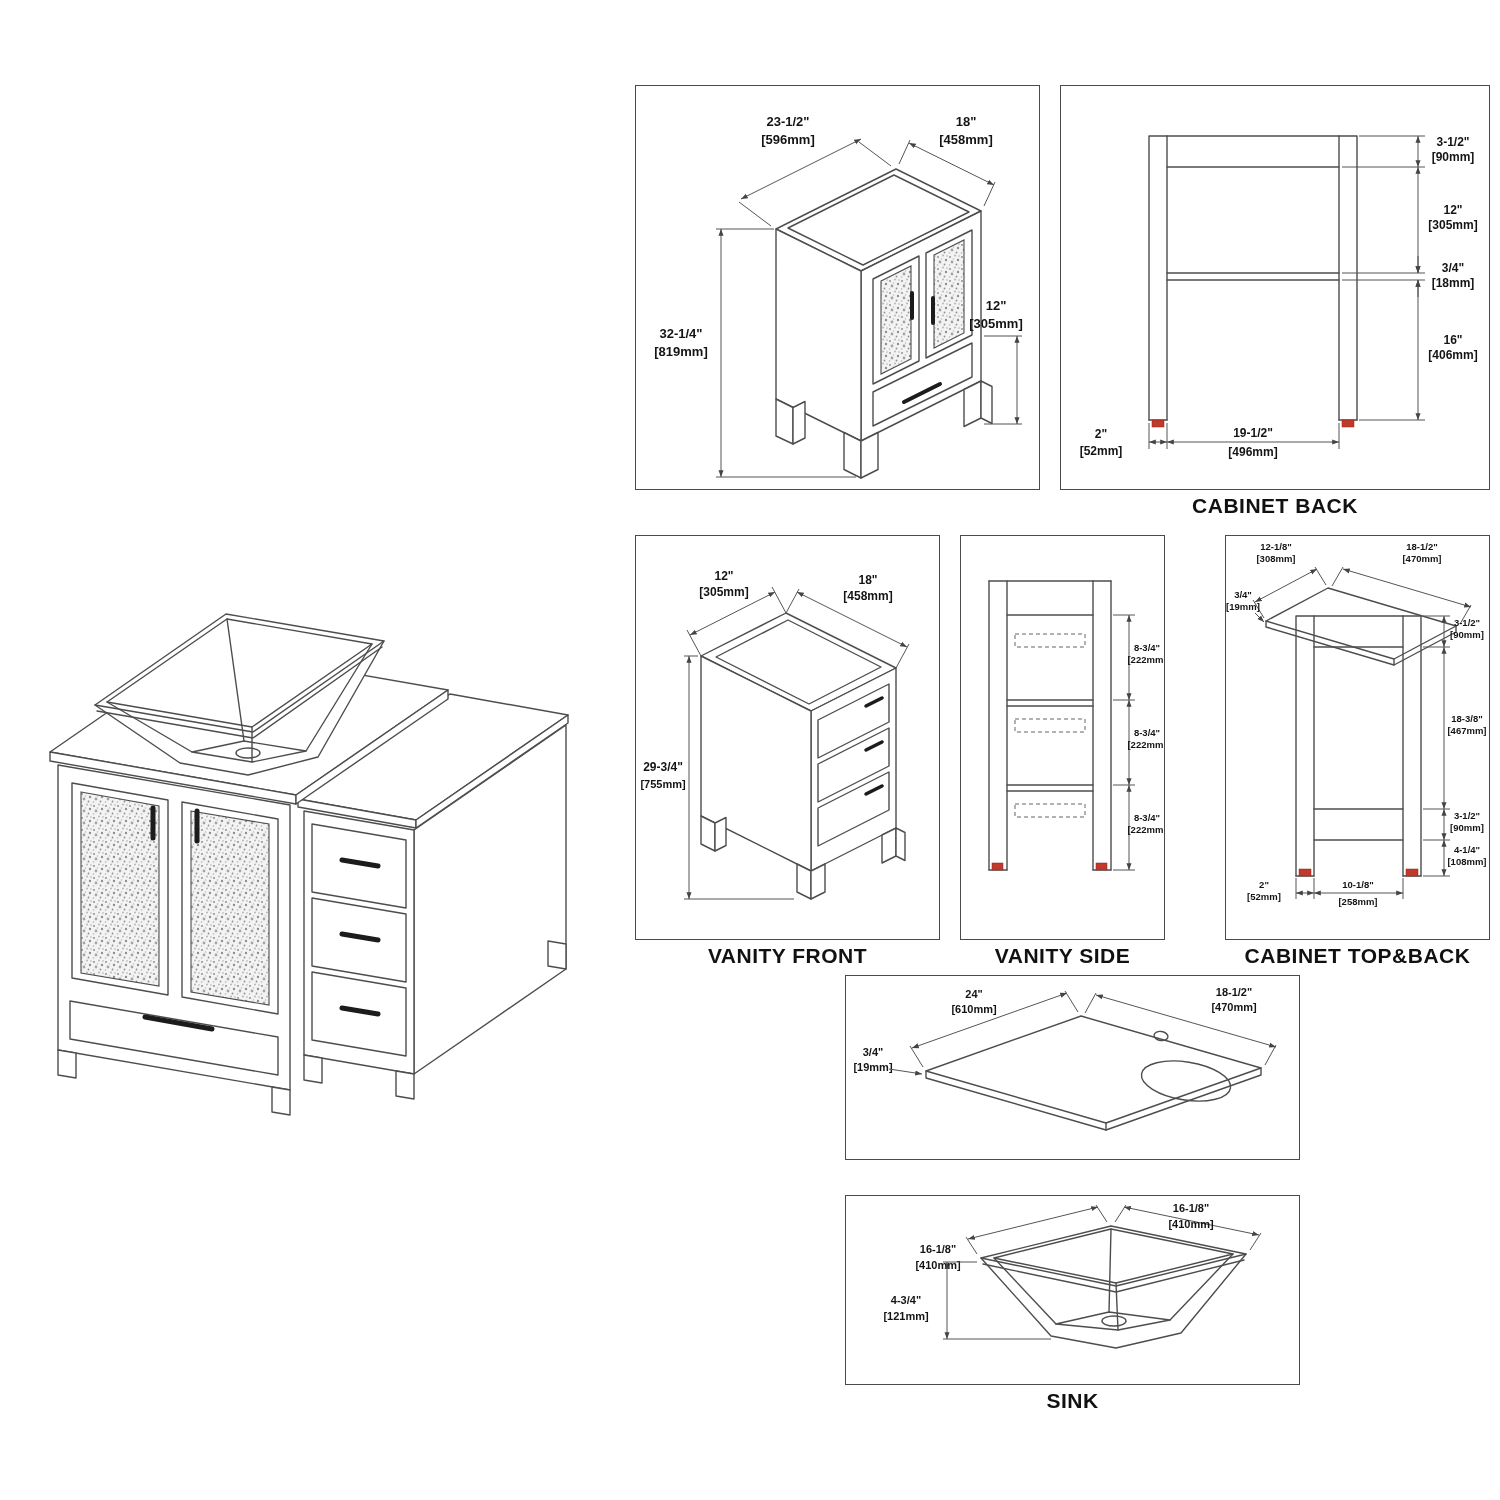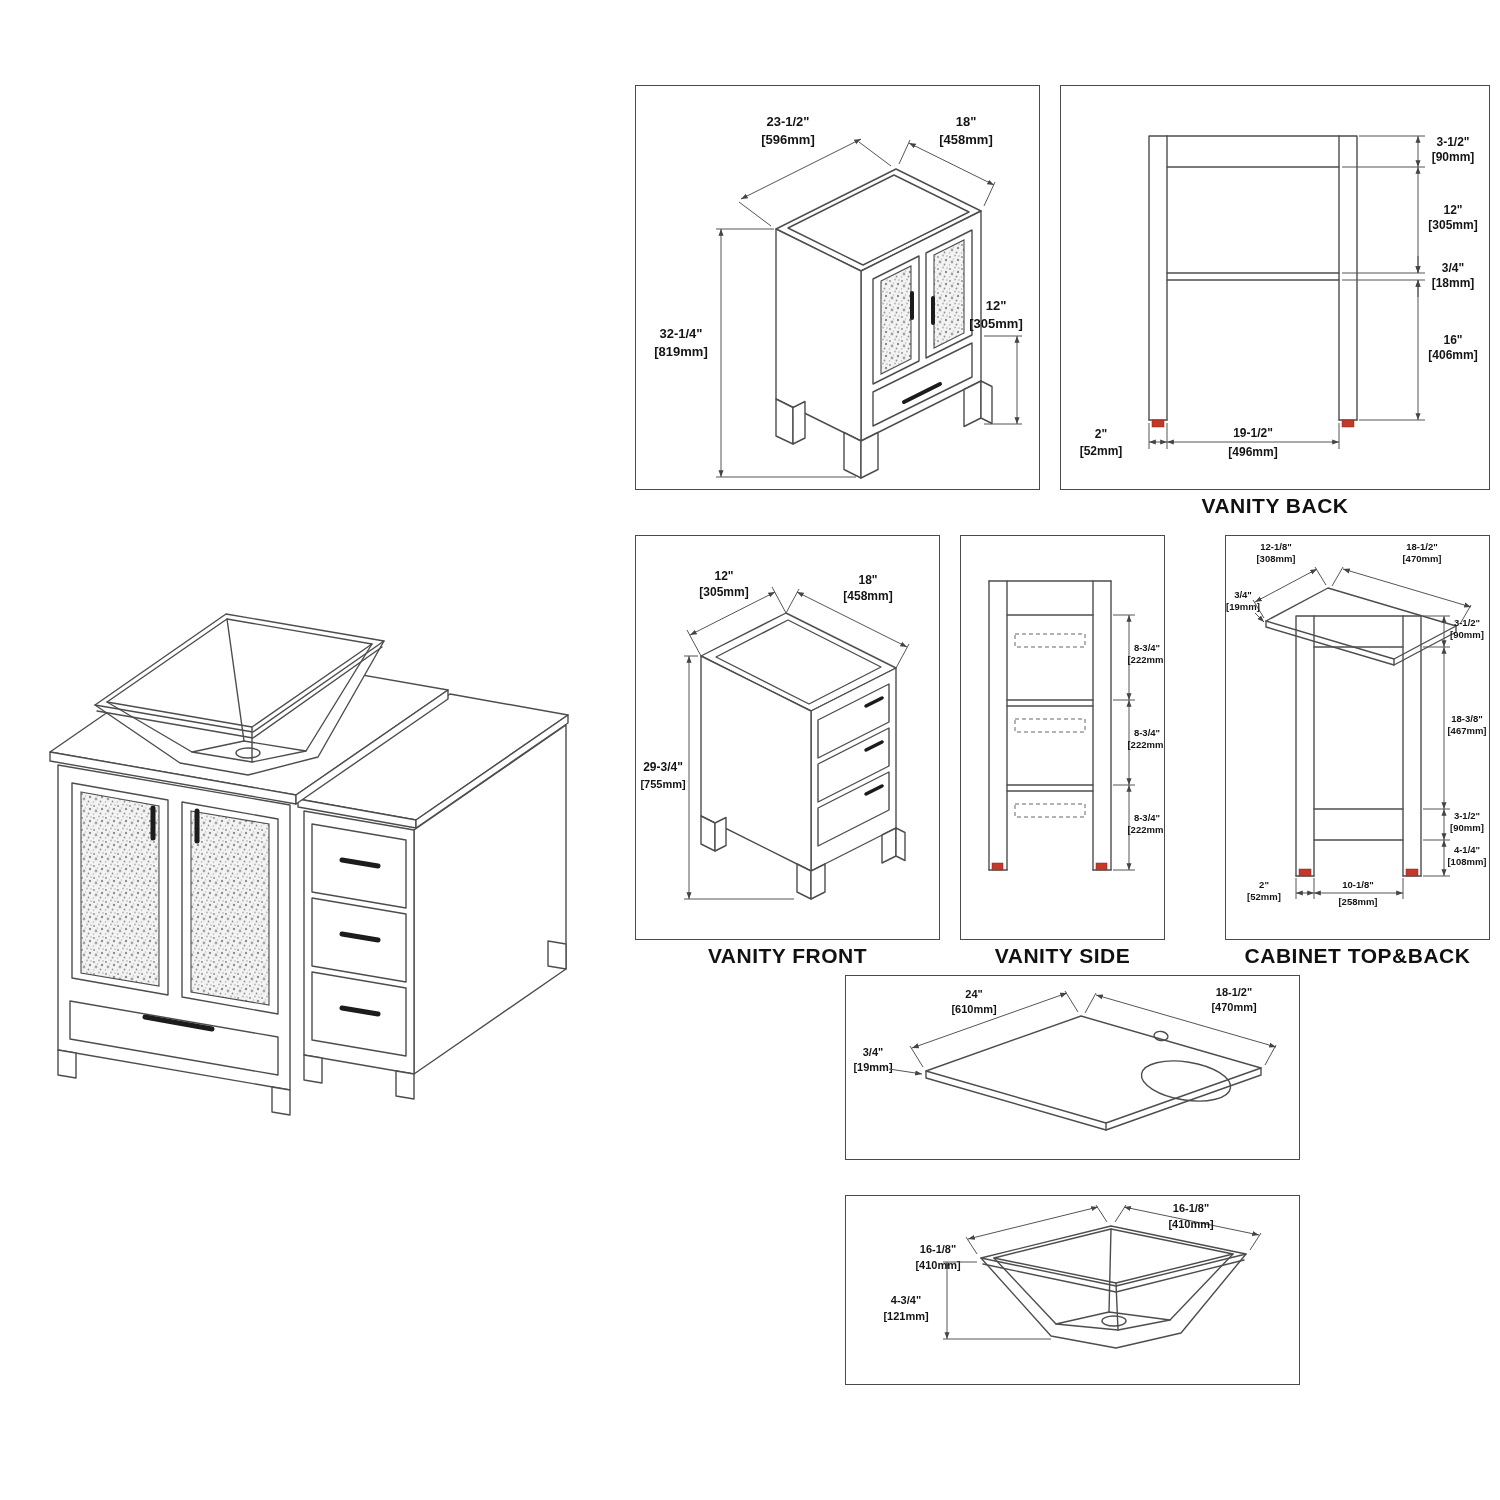--- a/index.html
+++ b/index.html
@@ -175,21 +175,21 @@
     <path class="dm" d="M278,337 L278,363"></path>
     <path class="dm" d="M88,356 L106,356" marker-start="url(#ar)" marker-end="url(#ar)"></path>
     <path class="dm" d="M106,356 L278,356" marker-start="url(#ar)" marker-end="url(#ar)"></path>
     <text class="t12" x="40" y="352">2"</text>
     <text class="t12" x="40" y="369">[52mm]</text>
     <text class="t12" x="192" y="351">19-1/2"</text>
     <text class="t12" x="192" y="370">[496mm]</text>
   </g>
 </svg>
 </div>
-<div class="ptitle" style="left:1060px;top:494px;width:430px">VANITY BACK</div>
+<div class="ptitle" style="left:1060px;top:494px;width:430px">CABINET BACK</div>
 
 <div class="panel" style="left:635px;top:535px;width:305px;height:405px">
 <svg width="302" height="402" viewBox="0 0 302 402">
   <g>
     <path class="lnw" d="M65,120 L150,77 L260,132 L175,175 Z"></path>
     <path class="ln" d="M80,121 L152,84 L245,131 L173,168 Z"></path>
     <path class="lnw" d="M175,175 L260,132 L260,292 L175,335 Z"></path>
     <path class="lnw" d="M65,120 L175,175 L175,335 L65,280 Z"></path>
     <path class="ln" d="M182,184 L253,148 L253,186 L182,222 Z"></path>
     <path class="ln" d="M182,228 L253,192 L253,230 L182,266 Z"></path>
@@ -385,14 +385,15 @@
     <text class="t11" x="345" y="16">16-1/8"</text>
     <text class="t11" x="345" y="32">[410mm]</text>
     <path class="dm" d="M131,66 L97,66"></path>
           <path class="dm" d="M205,143 L97,143"></path>
     <path class="dm" d="M101,66 L101,143" marker-start="url(#ar)" marker-end="url(#ar)"></path>
     <text class="t11" x="60" y="108">4-3/4"</text>
     <text class="t11" x="60" y="124">[121mm]</text>
   </g>
 </svg>
 </div>
+<div class="ptitle" style="left:845px;top:1389px;width:455px">SINK</div>
 
 </div>
 
 </body></html>

